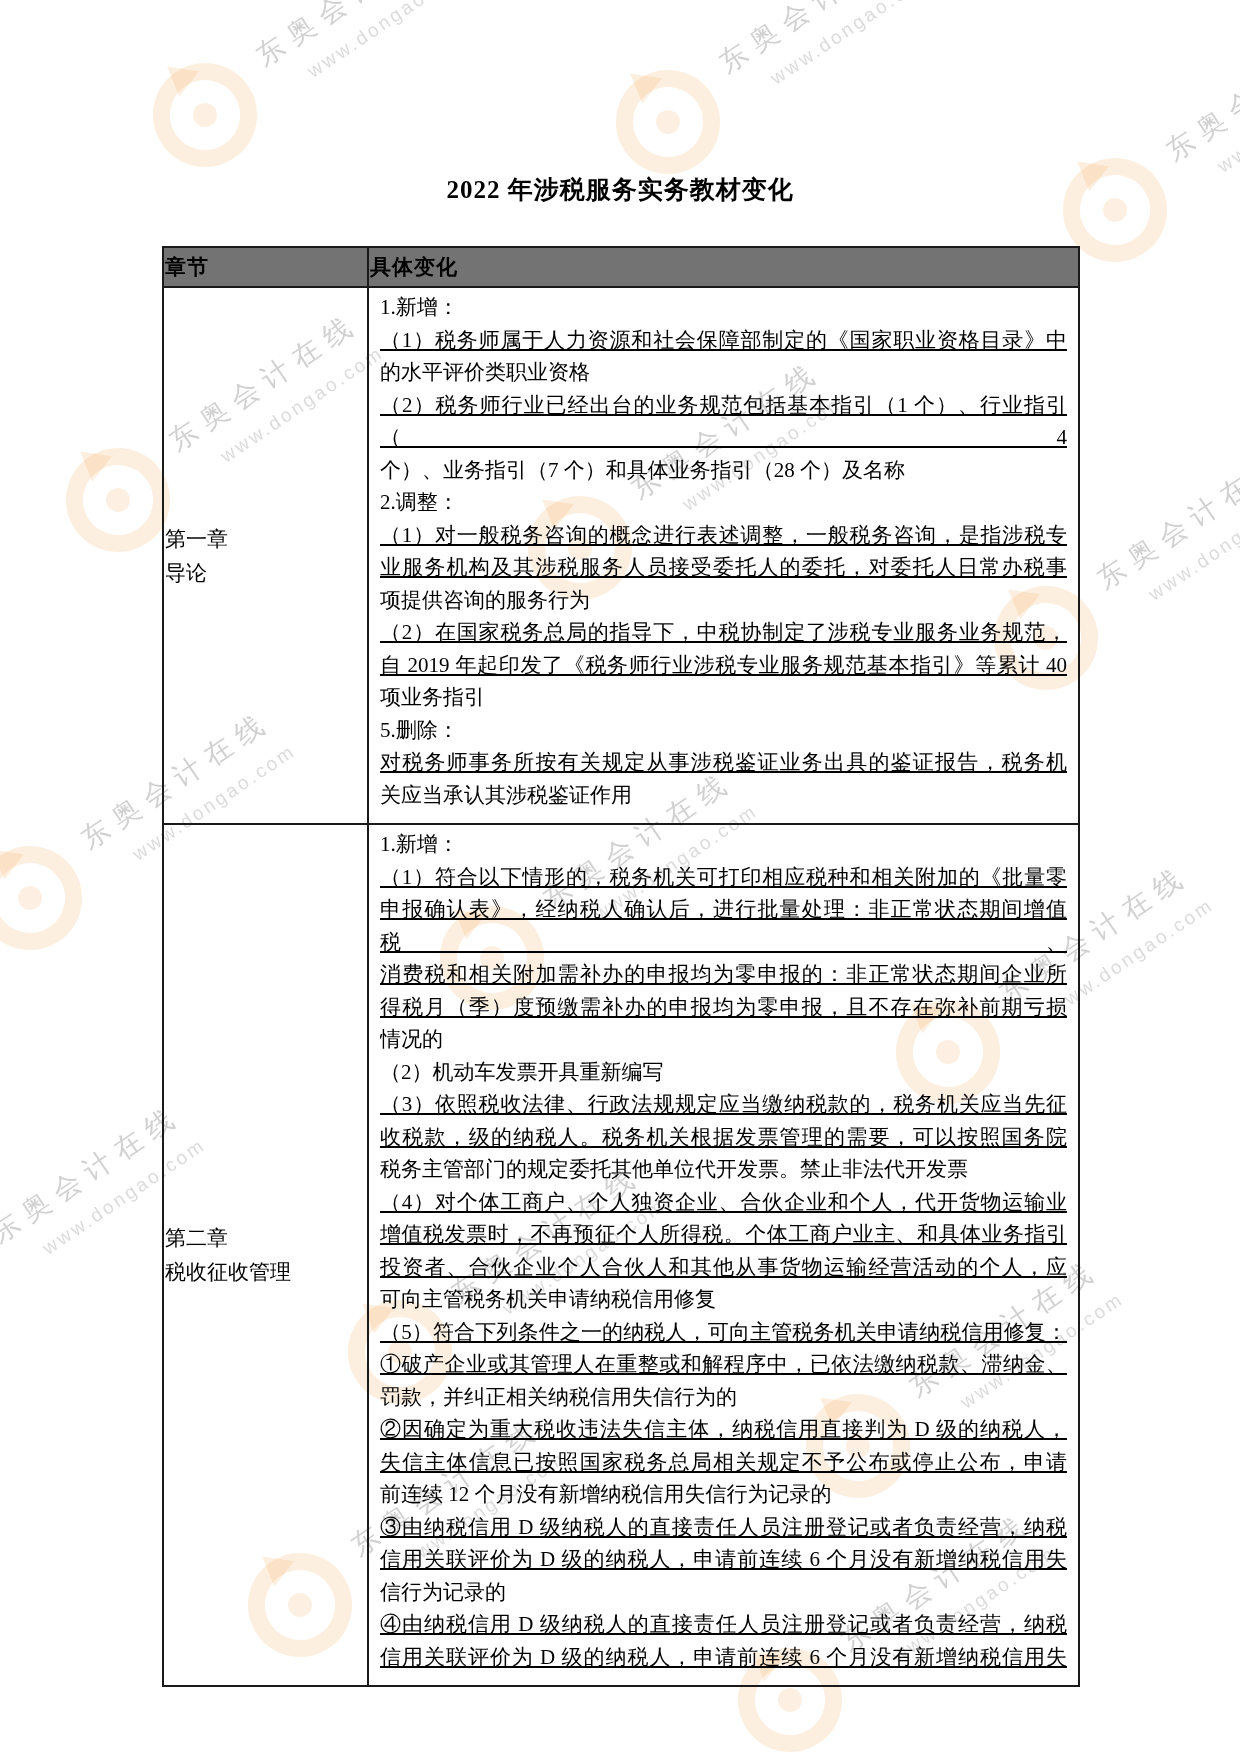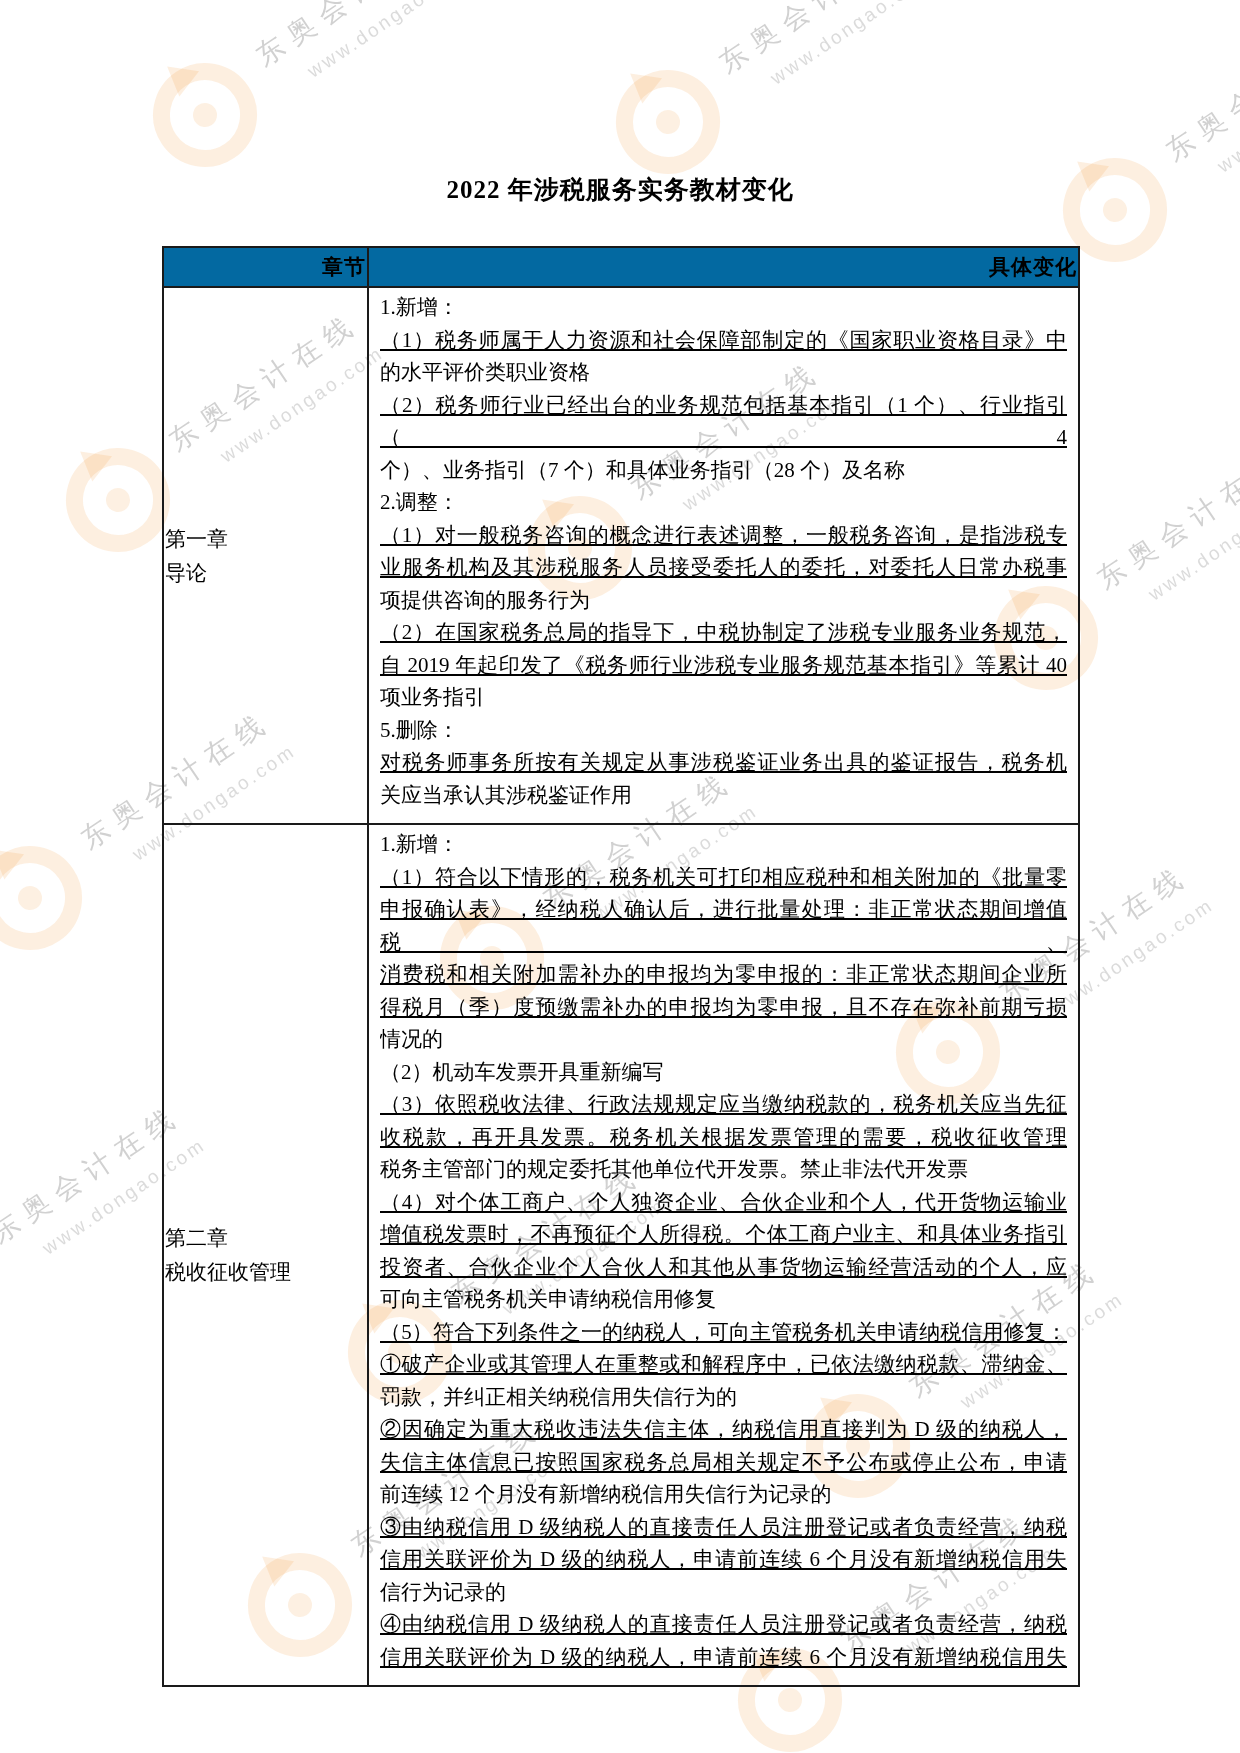--- a/index.html
+++ b/index.html
@@ -57,24 +57,24 @@
     font-size:25px;font-weight:bold;letter-spacing:1px;
   }
   
   .doc-table{
     position:absolute;z-index:1;left:162px;top:246px;width:916px;
     border-collapse:collapse;table-layout:fixed;
     background:transparent;
   }
   .doc-table th,.doc-table td{border:2px solid #1a1a1a;}
   .doc-table th{
-    height:36px;background:#0369a1;
+    height:36px;background:#737373;
     font-family:"Liberation Sans","DejaVu Sans",sans-serif;
     font-size:21px;font-weight:bold;
-    text-align:right;vertical-align:middle;
+    text-align:left;vertical-align:middle;
     letter-spacing:1px;
   }
   .chapter-cell{
     vertical-align:middle;
     font-size:21px;line-height:34px;
     overflow:hidden;
   }
   .changes-cell{
     vertical-align:top;
     padding:3px 11px 12px 11px;
@@ -288,21 +288,21 @@
         </td>
         <td class="changes-cell">
           <div class="change-line">1.新增：</div>
           <div class="change-line fill">（1）符合以下情形的，税务机关可打印相应税种和相关附加的《批量零</div>
           <div class="change-line fill">申报确认表》，经纳税人确认后，进行批量处理：非正常状态期间增值税、</div>
           <div class="change-line fill">消费税和相关附加需补办的申报均为零申报的：非正常状态期间企业所</div>
           <div class="change-line fill">得税月（季）度预缴需补办的申报均为零申报，且不存在弥补前期亏损</div>
           <div class="change-line">情况的</div>
           <div class="change-line">（2）机动车发票开具重新编写</div>
           <div class="change-line fill">（3）依照税收法律、行政法规规定应当缴纳税款的，税务机关应当先征</div>
-          <div class="change-line fill">收税款，再开具发票。税务机关根据发票管理的需要，税收征收管理</div>
+          <div class="change-line fill">收税款，级的纳税人。税务机关根据发票管理的需要，可以按照国务院</div>
           <div class="change-line">税务主管部门的规定委托其他单位代开发票。禁止非法代开发票</div>
           <div class="change-line fill">（4）对个体工商户、个人独资企业、合伙企业和个人，代开货物运输业</div>
           <div class="change-line fill">增值税发票时，不再预征个人所得税。个体工商户业主、和具体业务指引</div>
           <div class="change-line fill">投资者、合伙企业个人合伙人和其他从事货物运输经营活动的个人，应</div>
           <div class="change-line">可向主管税务机关申请纳税信用修复</div>
           <div class="change-line fill">（5）符合下列条件之一的纳税人，可向主管税务机关申请纳税信用修复：</div>
           <div class="change-line fill">①破产企业或其管理人在重整或和解程序中，已依法缴纳税款、滞纳金、</div>
           <div class="change-line">罚款，并纠正相关纳税信用失信行为的</div>
           <div class="change-line fill">②因确定为重大税收违法失信主体，纳税信用直接判为 D 级的纳税人，</div>
           <div class="change-line fill">失信主体信息已按照国家税务总局相关规定不予公布或停止公布，申请</div>

